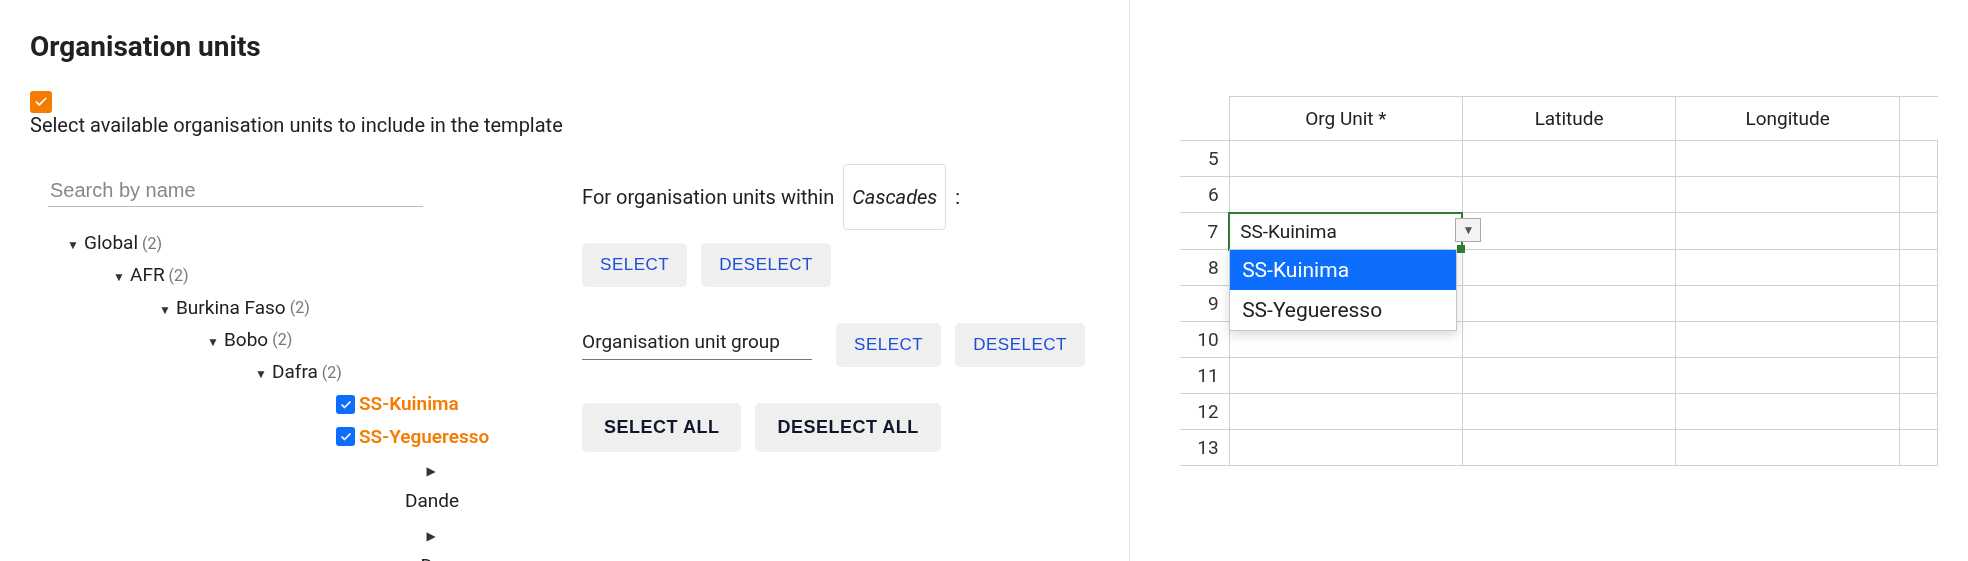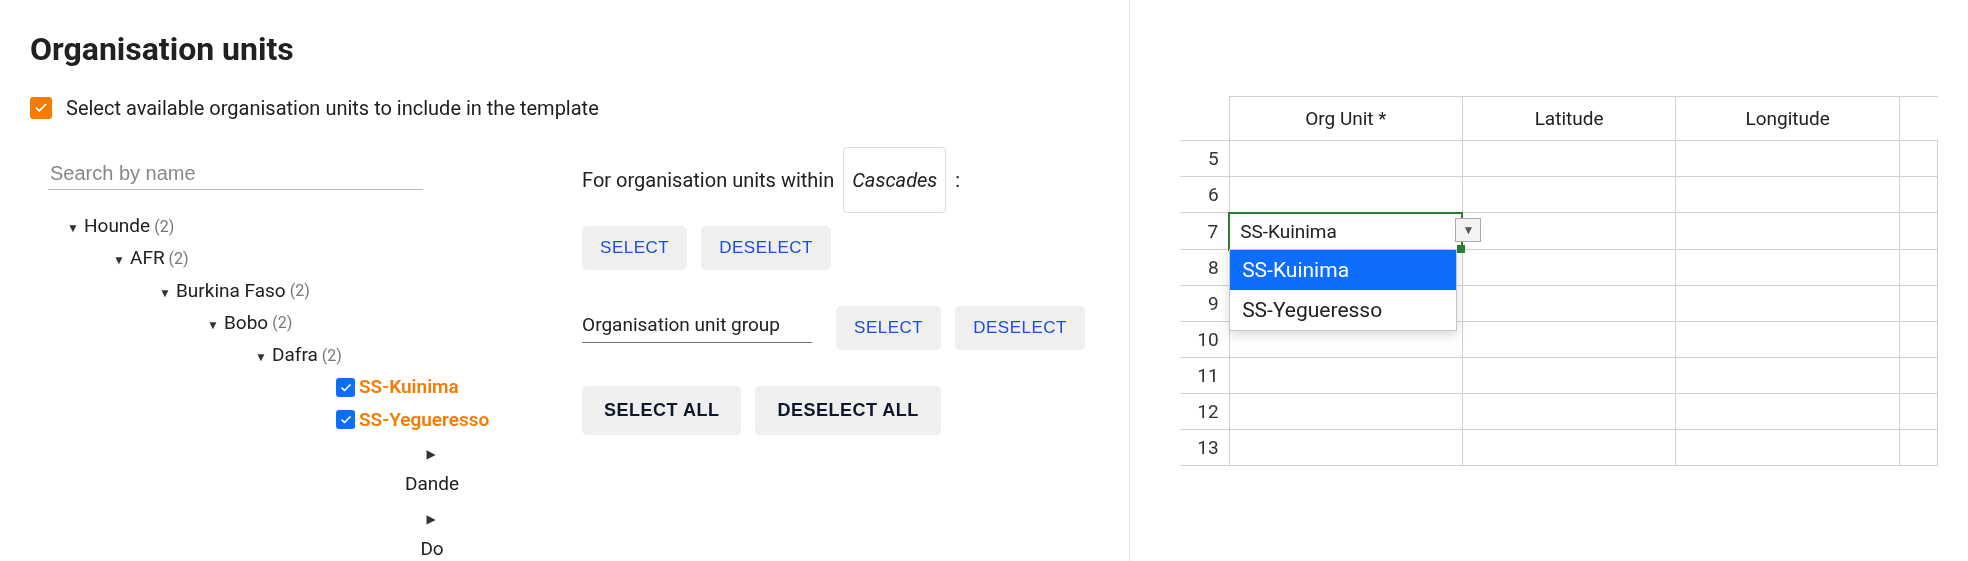--- a/index.html
+++ b/index.html
@@ -17,28 +17,29 @@
   width: 1130px;
   padding: 30px 30px 0 30px;
   border-right: 1px solid #e0e0e0;
 }
 .right-panel {
   flex: 1;
   padding: 96px 30px 0 50px;
   position: relative;
 }
 h2.title {
-  font-size: 32px;
+  font-size: 28px;
   font-weight: 700;
   margin-bottom: 28px;
 }
 .instruction-row {
   display: flex;
-  align-items: center;
+  align-items: flex-start;
   margin-bottom: 38px;
+  flex-direction: column;
 }
 .orange-check {
   width: 22px;
   height: 22px;
   background: #f57c00;
   border-radius: 3px;
   display: inline-flex;
   align-items: center;
   justify-content: center;
   margin-right: 14px;
@@ -251,21 +252,21 @@
 
     <div class="config-row">
 
       <div class="tree-side">
         <div class="search-wrap">
           <input class="search-input" placeholder="Search by name" style="">
         </div>
         <div class="tree">
           <div class="tree-node ind-1">
             <span class="toggle expanded"></span>
-            <span class="node-label">Hounde</span>
+            <span class="node-label">Global</span>
             <span class="count">(2)</span>
           </div>
           <div class="tree-node ind-2">
             <span class="toggle expanded"></span>
             <span class="node-label">AFR</span>
             <span class="count">(2)</span>
           </div>
           <div class="tree-node ind-3">
             <span class="toggle expanded"></span>
             <span class="node-label">Burkina Faso</span>

